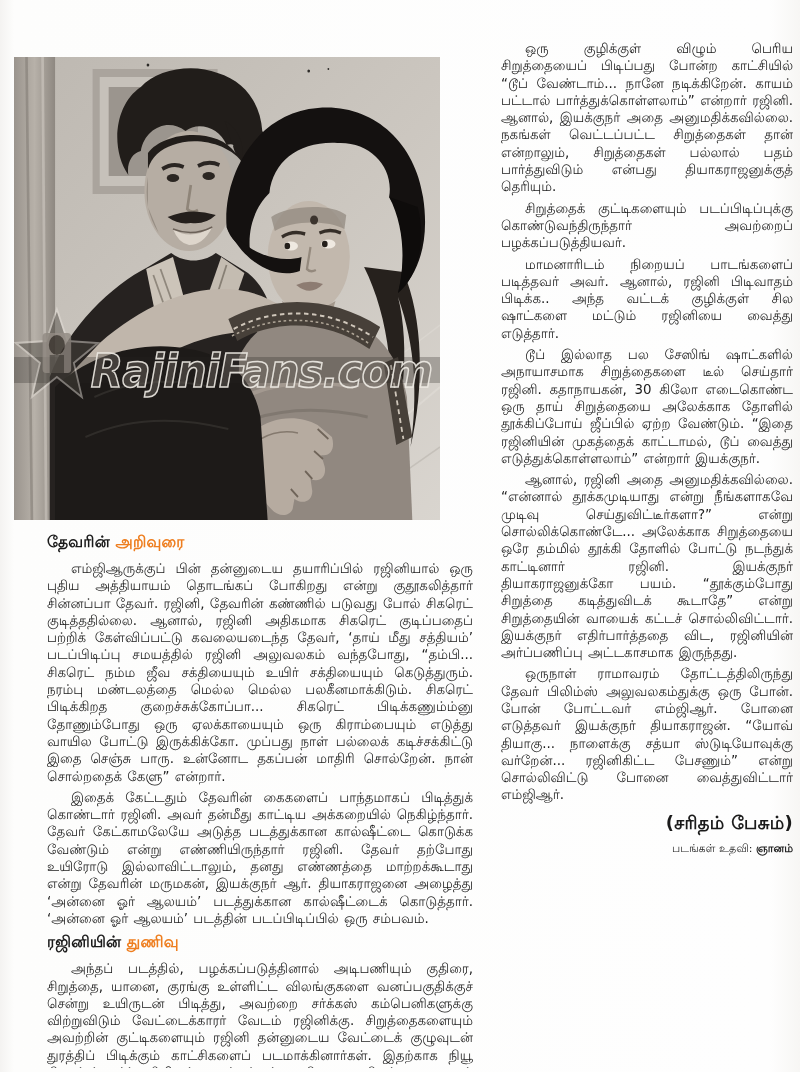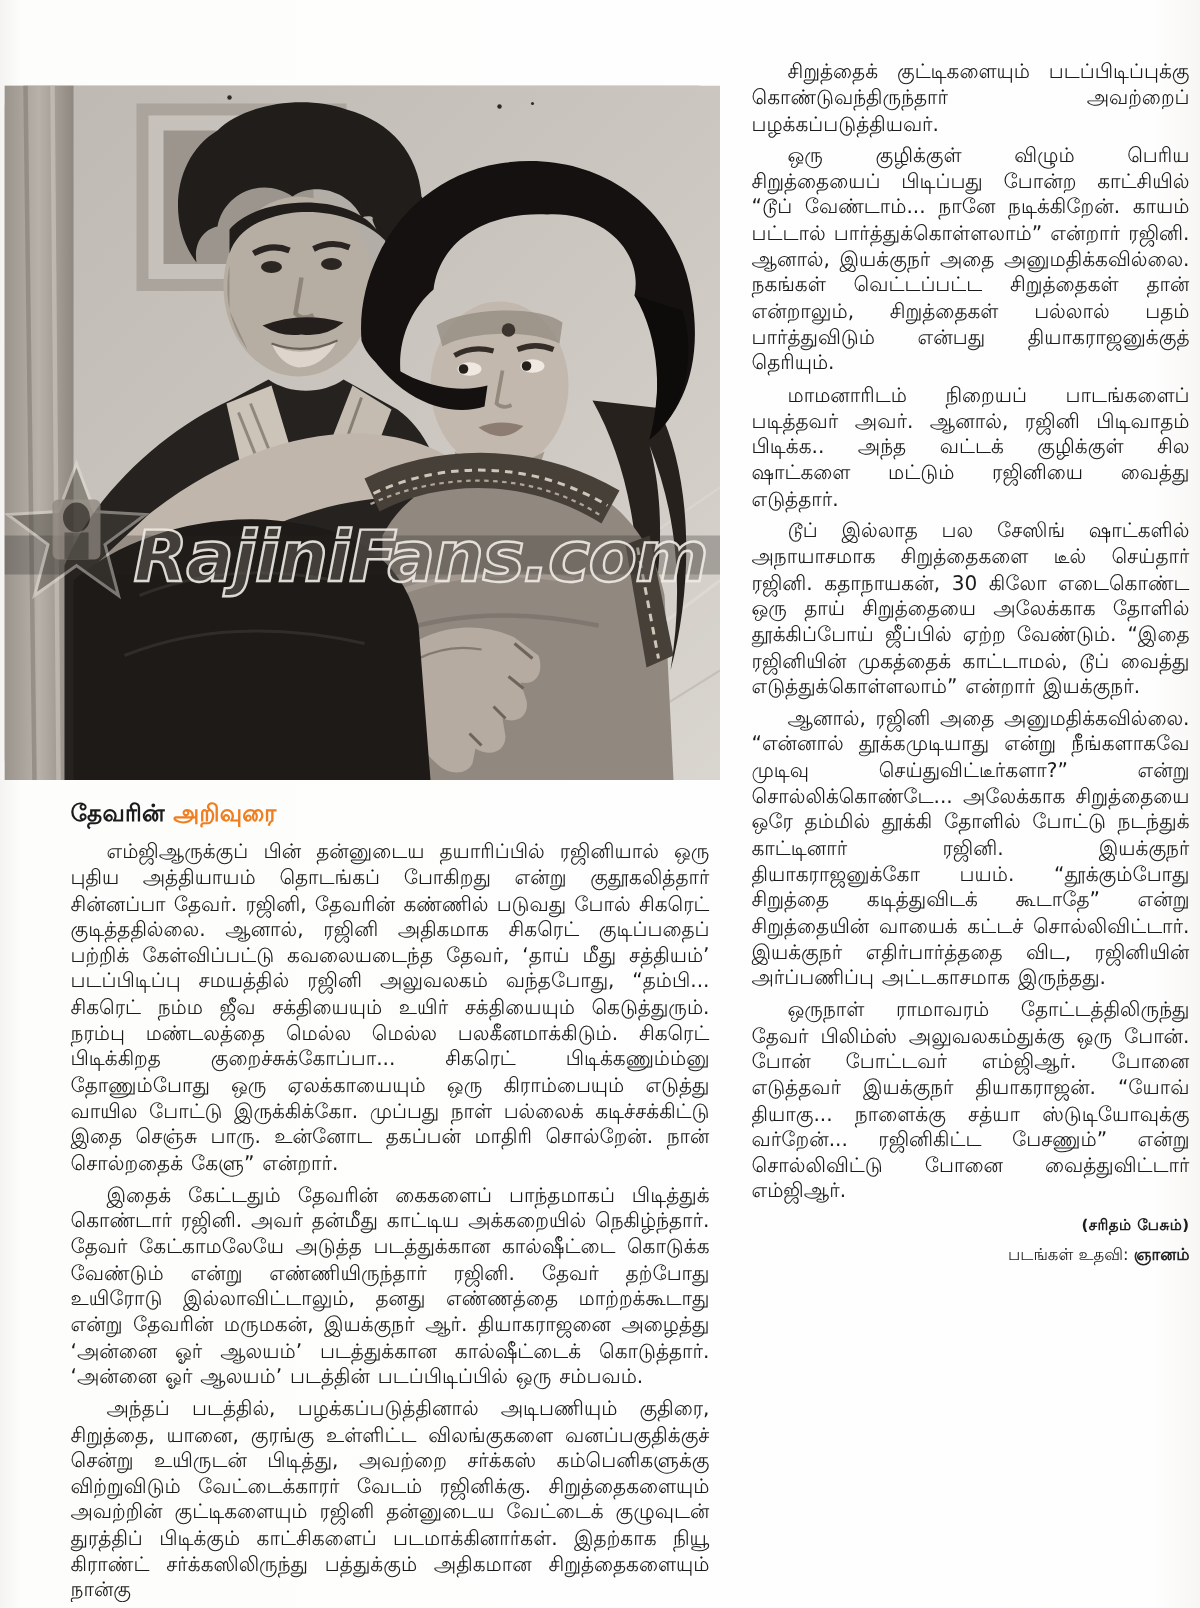--- a/index.html
+++ b/index.html
@@ -10,22 +10,22 @@
     height: 1072px;
     margin: 0 auto;
     background: linear-gradient(90deg, #f4f3f1 0px, #fdfdfc 14px, #fefefe 770px, #f7f6f4 800px);
     overflow: hidden;
     font-family: "DejaVu Sans", "Liberation Sans", sans-serif;
   }
 
   
   .photo {
     position: absolute;
-    left: 3px; top: 57px;
-    width: 477px; height: 463px;
+    left: 14px; top: 57px;
+    width: 426px; height: 463px;
     background: #c9c5bf;
     border-radius: 15px;
   }
   .photo svg { display: block; width: 100%; height: 100%; }
 
   
   .col {
     position: absolute;
     color: #1b1b1b;
     text-align: justify;
@@ -56,21 +56,21 @@
   }
   .heading-accent { font-weight: bold; }
 
   .credits {
     margin-top: 8px;
     text-align: right;
     text-indent: 0;
   }
   .credit-main {
     font-weight: bold;
-    font-size: 10px;
+    font-size: 18px;
     letter-spacing: 0.3px;
     margin-bottom: 6px;
   }
   .credit-photo { font-size: 11px; color: #222; }
   .credit-photo .name { font-weight: bold; }
 </style>
 </head>
 <body>
 
 <div class="page">
@@ -213,26 +213,30 @@
   </div>
 
   <div class="col col-left">
     <div class="section-heading">
       <span>தேவரின்</span>
       <span class="heading-accent" style="color:#ee7e1f">அறிவுரை</span>
     </div>
     <p>எம்ஜிஆருக்குப் பின் தன்னுடைய தயாரிப்பில் ரஜினியால் ஒரு புதிய அத்தியாயம் தொடங்கப் போகிறது என்று குதூகலித்தார் சின்னப்பா தேவர். ரஜினி, தேவரின் கண்ணில் படுவது போல் சிகரெட் குடித்ததில்லை. ஆனால், ரஜினி அதிகமாக சிகரெட் குடிப்பதைப் பற்றிக் கேள்விப்பட்டு கவலையடைந்த தேவர், ‘தாய் மீது சத்தியம்’ படப்பிடிப்பு சமயத்தில் ரஜினி அலுவலகம் வந்தபோது, “தம்பி... சிகரெட் நம்ம ஜீவ சக்தியையும் உயிர் சக்தியையும் கெடுத்துரும். நரம்பு மண்டலத்தை மெல்ல மெல்ல பலகீனமாக்கிடும். சிகரெட் பிடிக்கிறத குறைச்சுக்கோப்பா... சிகரெட் பிடிக்கணும்ம்னு தோணும்போது ஒரு ஏலக்காயையும் ஒரு கிராம்பையும் எடுத்து வாயில போட்டு இருக்கிக்கோ. முப்பது நாள் பல்லைக் கடிச்சக்கிட்டு இதை செஞ்சு பாரு. உன்னோட தகப்பன் மாதிரி சொல்றேன். நான் சொல்றதைக் கேளு” என்றார்.</p>
     <p>இதைக் கேட்டதும் தேவரின் கைகளைப் பாந்தமாகப் பிடித்துக் கொண்டார் ரஜினி. அவர் தன்மீது காட்டிய அக்கறையில் நெகிழ்ந்தார். தேவர் கேட்காமலேயே அடுத்த படத்துக்கான கால்ஷீட்டை கொடுக்க வேண்டும் என்று எண்ணியிருந்தார் ரஜினி. தேவர் தற்போது உயிரோடு இல்லாவிட்டாலும், தனது எண்ணத்தை மாற்றக்கூடாது என்று தேவரின் மருமகன், இயக்குநர் ஆர். தியாகராஜனை அழைத்து ‘அன்னை ஓர் ஆலயம்’ படத்துக்கான கால்ஷீட்டைக் கொடுத்தார். ‘அன்னை ஓர் ஆலயம்’ படத்தின் படப்பிடிப்பில் ஒரு சம்பவம்.</p>
 
+    <div class="section-heading">
+      <span>ரஜினியின்</span>
+      <span class="heading-accent" style="color:#ee7e1f">துணிவு</span>
+    </div>
     <p>அந்தப் படத்தில், பழக்கப்படுத்தினால் அடிபணியும் குதிரை, சிறுத்தை, யானை, குரங்கு உள்ளிட்ட விலங்குகளை வனப்பகுதிக்குச் சென்று உயிருடன் பிடித்து, அவற்றை சர்க்கஸ் கம்பெனிகளுக்கு விற்றுவிடும் வேட்டைக்காரர் வேடம் ரஜினிக்கு. சிறுத்தைகளையும் அவற்றின் குட்டிகளையும் ரஜினி தன்னுடைய வேட்டைக் குழுவுடன் துரத்திப் பிடிக்கும் காட்சிகளைப் படமாக்கினார்கள். இதற்காக நியூ கிராண்ட் சர்க்கஸிலிருந்து பத்துக்கும் அதிகமான சிறுத்தைகளையும் நான்கு</p>
   </div>
 
   <div class="col col-right">
+    <p>ஒரு குழிக்குள் விழும் பெரிய சிறுத்தையைப் பிடிப்பது போன்ற காட்சியில் “டூப் வேண்டாம்... நானே நடிக்கிறேன். காயம் பட்டால் பார்த்துக்கொள்ளலாம்” என்றார் ரஜினி. ஆனால், இயக்குநர் அதை அனுமதிக்கவில்லை. நகங்கள் வெட்டப்பட்ட சிறுத்தைகள் தான் என்றாலும், சிறுத்தைகள் பல்லால் பதம் பார்த்துவிடும் என்பது தியாகராஜனுக்குத் தெரியும்.</p>
     <p>சிறுத்தைக் குட்டிகளையும் படப்பிடிப்புக்கு கொண்டுவந்திருந்தார் அவற்றைப் பழக்கப்படுத்தியவர்.</p>
-    <p>ஒரு குழிக்குள் விழும் பெரிய சிறுத்தையைப் பிடிப்பது போன்ற காட்சியில் “டூப் வேண்டாம்... நானே நடிக்கிறேன். காயம் பட்டால் பார்த்துக்கொள்ளலாம்” என்றார் ரஜினி. ஆனால், இயக்குநர் அதை அனுமதிக்கவில்லை. நகங்கள் வெட்டப்பட்ட சிறுத்தைகள் தான் என்றாலும், சிறுத்தைகள் பல்லால் பதம் பார்த்துவிடும் என்பது தியாகராஜனுக்குத் தெரியும்.</p>
     <p>மாமனாரிடம் நிறையப் பாடங்களைப் படித்தவர் அவர். ஆனால், ரஜினி பிடிவாதம் பிடிக்க.. அந்த வட்டக் குழிக்குள் சில ஷாட்களை மட்டும் ரஜினியை வைத்து எடுத்தார்.</p>
     <p>டூப் இல்லாத பல சேஸிங் ஷாட்களில் அநாயாசமாக சிறுத்தைகளை டீல் செய்தார் ரஜினி. கதாநாயகன், 30 கிலோ எடைகொண்ட ஒரு தாய் சிறுத்தையை அலேக்காக தோளில் தூக்கிப்போய் ஜீப்பில் ஏற்ற வேண்டும். “இதை ரஜினியின் முகத்தைக் காட்டாமல், டூப் வைத்து எடுத்துக்கொள்ளலாம்” என்றார் இயக்குநர்.</p>
     <p>ஆனால், ரஜினி அதை அனுமதிக்கவில்லை. “என்னால் தூக்கமுடியாது என்று நீங்களாகவே முடிவு செய்துவிட்டீர்களா?” என்று சொல்லிக்கொண்டே... அலேக்காக சிறுத்தையை ஒரே தம்மில் தூக்கி தோளில் போட்டு நடந்துக் காட்டினார் ரஜினி. இயக்குநர் தியாகராஜனுக்கோ பயம். “தூக்கும்போது சிறுத்தை கடித்துவிடக் கூடாதே” என்று சிறுத்தையின் வாயைக் கட்டச் சொல்லிவிட்டார். இயக்குநர் எதிர்பார்த்ததை விட, ரஜினியின் அர்ப்பணிப்பு அட்டகாசமாக இருந்தது.</p>
     <p>ஒருநாள் ராமாவரம் தோட்டத்திலிருந்து தேவர் பிலிம்ஸ் அலுவலகம்துக்கு ஒரு போன். போன் போட்டவர் எம்ஜிஆர். போனை எடுத்தவர் இயக்குநர் தியாகராஜன். “யோவ் தியாகு... நாளைக்கு சத்யா ஸ்டுடியோவுக்கு வர்றேன்... ரஜினிகிட்ட பேசணும்” என்று சொல்லிவிட்டு போனை வைத்துவிட்டார் எம்ஜிஆர்.</p>
 
     <div class="credits">
       <div class="credit-main">(சரிதம் பேசும்)</div>
       <div class="credit-photo">
         <span>படங்கள் உதவி: </span><span class="name">ஞானம்</span>
       </div>

